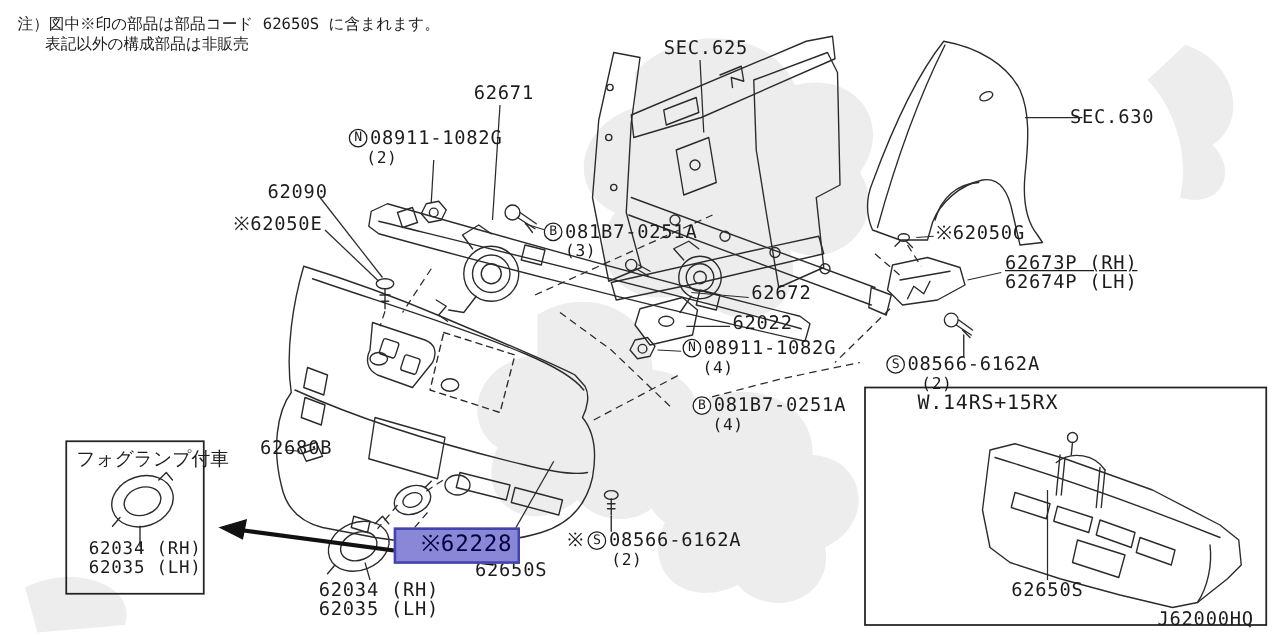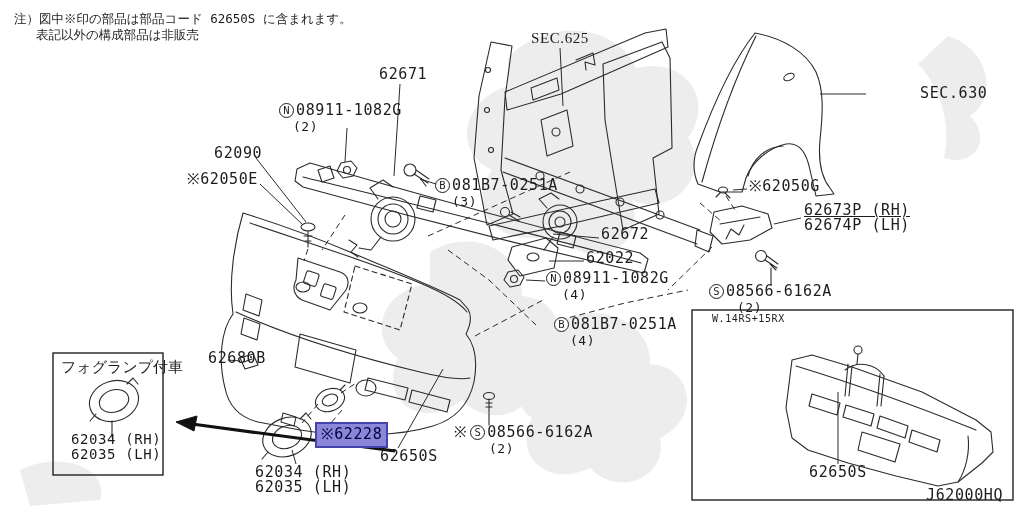--- a/index.html
+++ b/index.html
@@ -7,22 +7,22 @@
          font-family:"DejaVu Sans Mono","Liberation Mono",monospace;color:#1c1c1c;}
   #art{position:absolute;left:0;top:0;z-index:1;}
   .lbl{position:absolute;z-index:2;font-size:15px;line-height:1;letter-spacing:0.6px;white-space:nowrap;}
   .qty{position:absolute;z-index:2;font-size:13px;line-height:1;letter-spacing:0.5px;white-space:nowrap;}
   .jp{font-size:12.5px;letter-spacing:0;}
   .hw{display:flex;align-items:center;gap:2px;}
   .circ{display:inline-flex;align-items:center;justify-content:center;width:15px;height:15px;
         border:1.4px solid #1c1c1c;border-radius:50%;font-size:10.5px;line-height:1;letter-spacing:0;
         background:#fff;box-sizing:border-box;flex:0 0 auto;}
   .star{margin-right:1px;}
-  #hl-62228{position:absolute;z-index:3;font-size:15px;line-height:1;letter-spacing:0.6px;
-        padding:3px 4px 4px 4px;color:#00003a;}
+  #hl-62228{position:absolute;z-index:3;font-size:18px;line-height:1;letter-spacing:0.6px;
+        padding:3px 4px 4px 20px;color:#00003a;}
   .title-sm{font-size:15px;letter-spacing:0;}
 </style>
 </head>
 <body>
 
 <div id="stage">
 
   <svg id="art" width="1024" height="510" viewBox="0 0 1024 510" xmlns="http://www.w3.org/2000/svg">
 
     <g fill="#ededed" stroke="none">
@@ -214,22 +214,22 @@
 
     <g stroke="#111111">
       <path d="M192,424 L395,451" stroke-width="3.2" fill="none"></path>
       <path d="M176,422 L197,416 L194,431 Z" stroke-width="1" fill="#111111"></path>
     </g>
   </svg>
 
   <div class="lbl jp" style="left:14px;top:13px;">注）図中※印の部品は部品コード 62650S に含まれます。</div>
   <div class="lbl jp" style="left:36px;top:29px;">表記以外の構成部品は非販売</div>
 
-  <div class="lbl" style="left:531px;top:31px;font-family:Liberation Serif, serif;">SEC.625</div>
-  <div class="lbl" style="left:920px;top:86px;">SEC.630</div>
+  <div class="lbl" style="left:531px;top:31px;">SEC.625</div>
+  <div class="lbl" style="left:856px;top:86px;">SEC.630</div>
 
   <div class="lbl" style="left:379px;top:67px;">62671</div>
   <div class="lbl" style="left:214px;top:146px;">62090</div>
   <div class="lbl" style="left:187px;top:172px;">※62050E</div>
   <div class="lbl" style="left:749px;top:179px;">※62050G</div>
   <div class="lbl" style="left:804px;top:203px;text-decoration:underline;">62673P (RH)</div>
   <div class="lbl" style="left:804px;top:218px;">62674P (LH)</div>
   <div class="lbl" style="left:601px;top:227px;">62672</div>
   <div class="lbl" style="left:586px;top:251px;">62022</div>
   <div class="lbl" style="left:176px;top:351px;margin-left:32px;">62680B</div>
@@ -274,16 +274,16 @@
     <span class="star">※</span>
     <span class="circ">S</span>
     <span>08566-6162A</span>
   </div>
   <div class="qty" style="left:489px;top:442px;">(2)</div>
 
   <div class="lbl title-sm" style="left:61px;top:360px;">フォグランプ付車</div>
   <div class="lbl" style="left:71px;top:432px;font-size:14px;">62034 (RH)</div>
   <div class="lbl" style="left:71px;top:447px;font-size:14px;">62035 (LH)</div>
 
-  <div class="lbl" style="left:712px;top:314px;font-size:10px;">W.14RS+15RX</div>
+  <div class="lbl" style="left:734px;top:314px;font-size:16px;">W.14RS+15RX</div>
 
   <div class="lbl" style="left:926px;top:488px;">J62000HQ</div>
 </div>
 
 </body></html>

